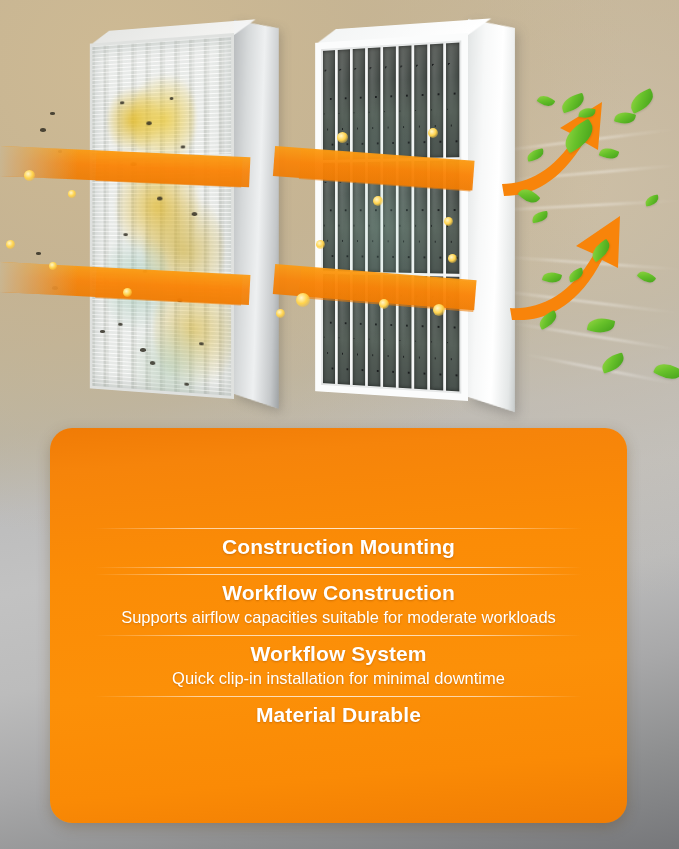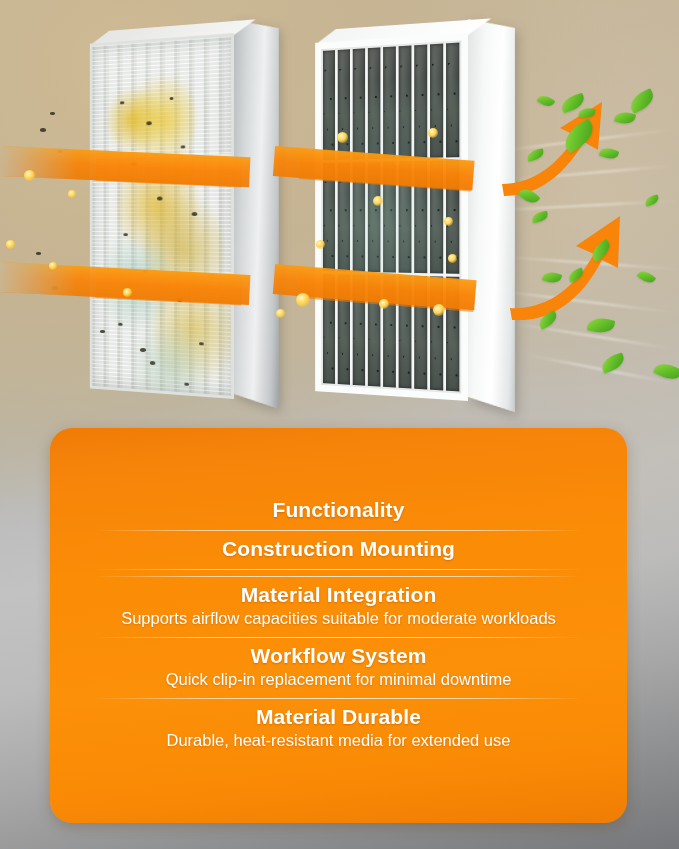--- a/index.html
+++ b/index.html
@@ -320,42 +320,40 @@
   <div class="dot" style="left:444px;top:217px;width:9px;height:9px;"></div>
   <div class="dot" style="left:448px;top:254px;width:9px;height:9px;"></div>
   <div class="dot" style="left:316px;top:240px;width:9px;height:9px;"></div>
   <div class="dot" style="left:379px;top:299px;width:10px;height:10px;"></div>
   <div class="dot" style="left:433px;top:304px;width:12px;height:12px;"></div>
   <div class="dot" style="left:123px;top:288px;width:9px;height:9px;"></div>
 
   <div class="panel">
 
     <div class="feature">
-      <div class="f-title">Functionality</div>
     </div>
     <div class="divider"></div>
 
     <div class="feature">
       <div class="f-title">Construction Mounting</div>
     </div>
     <div class="divider"></div>
 
     <div class="divider"></div>
 
     <div class="feature">
-      <div class="f-title">Material Integration</div>
+      <div class="f-title">Workflow Construction</div>
       <div class="f-desc">Supports airflow capacities suitable for moderate workloads</div>
     </div>
     <div class="divider"></div>
 
     <div class="feature">
       <div class="f-title">Workflow System</div>
-      <div class="f-desc">Quick clip-in replacement for minimal downtime</div>
+      <div class="f-desc">Quick clip-in installation for minimal downtime</div>
     </div>
     <div class="divider"></div>
 
     <div class="feature">
       <div class="f-title">Material Durable</div>
-      <div class="f-desc">Durable, heat-resistant media for extended use</div>
     </div>
 
   </div>
 </div>
 
 </body></html>

